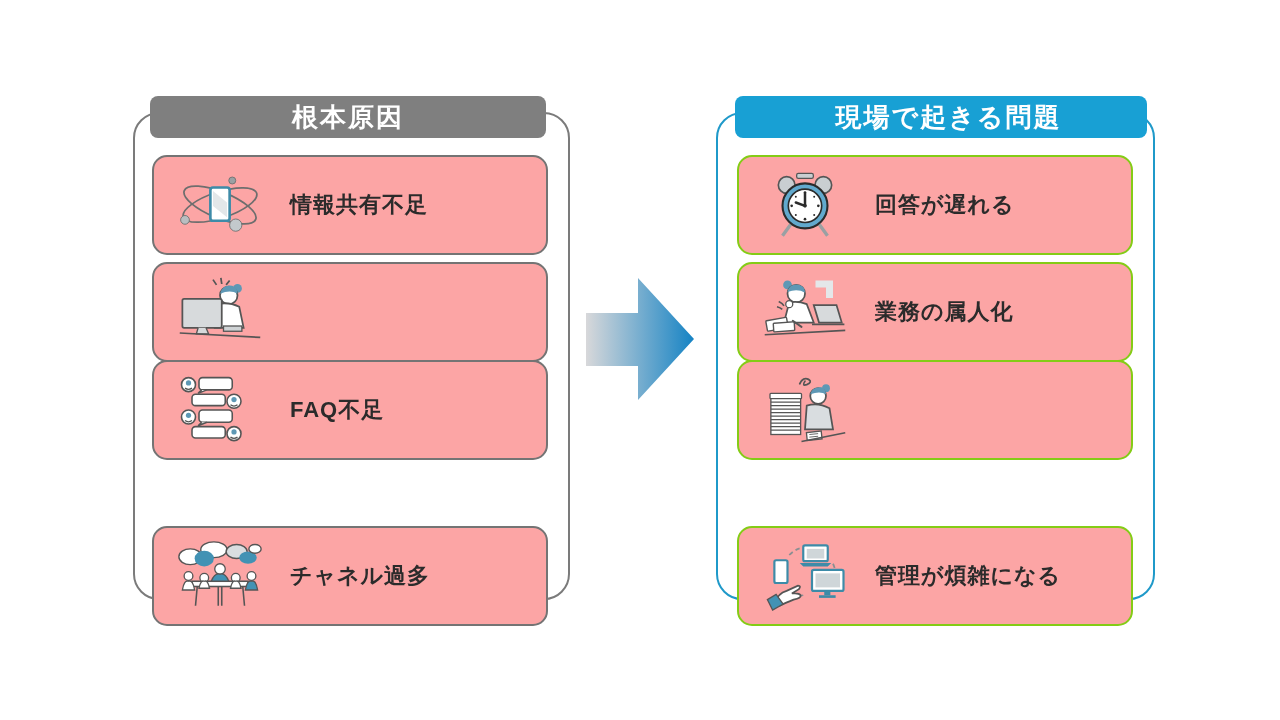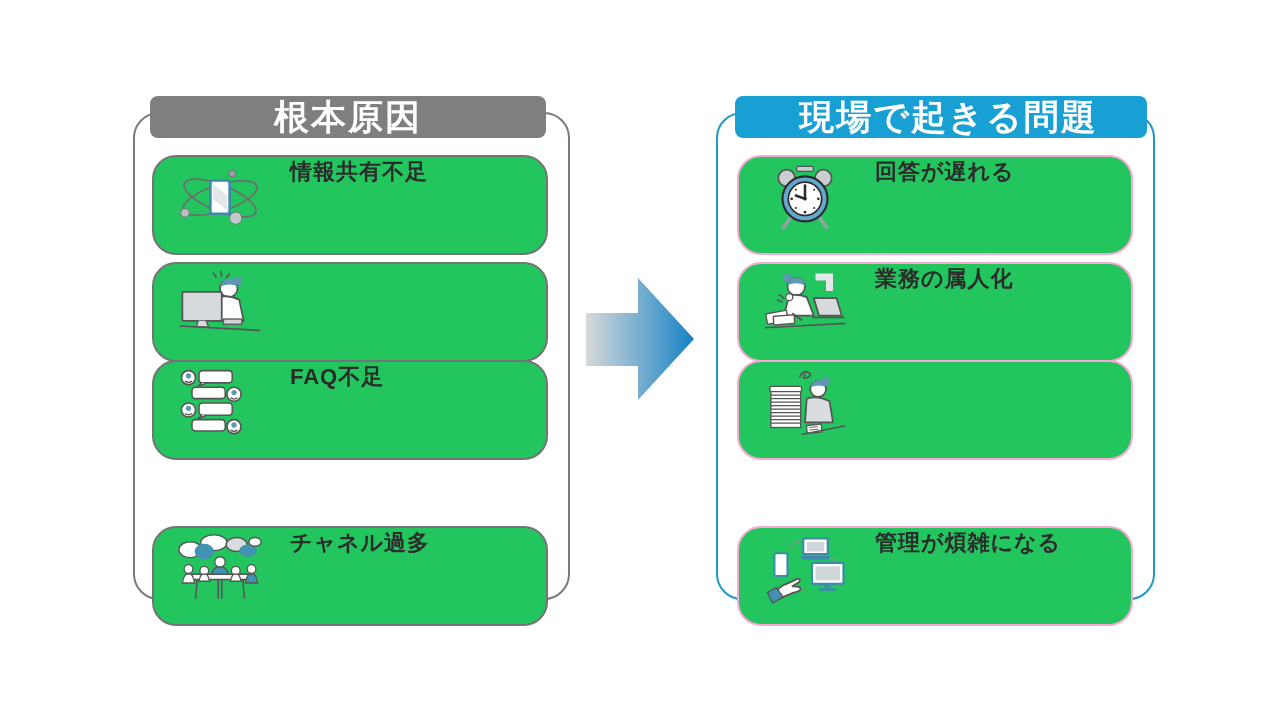--- a/index.html
+++ b/index.html
@@ -6,30 +6,30 @@
   body{
     width:1280px;height:720px;position:relative;background:#ffffff;
     font-family:"Liberation Sans","DejaVu Sans",sans-serif;overflow:hidden;
   }
   .panel-outer{position:absolute;background:#fff;border-radius:26px;}
   .panel-outer.gray{left:133px;top:112px;width:433px;height:484px;border:2px solid #7b7b7b;}
   .panel-outer.blue{left:716px;top:112px;width:435px;height:484px;border:2px solid #1f99c9;}
   .panel-header{
     position:absolute;height:42px;border-radius:8px;z-index:3;
     display:flex;align-items:center;justify-content:center;
-    color:#ffffff;font-size:35px;font-weight:bold;letter-spacing:2px;
+    color:#ffffff;font-size:26px;font-weight:bold;letter-spacing:2px;
   }
   .panel-header.gray{left:150px;top:96px;width:396px;background:#7f7f7f;}
   .panel-header.blue{left:735px;top:96px;width:397px;background:#18a0d4;}
   .item{
-    position:absolute;width:392px;height:96px;background:#22c55e;border-radius:24px;
-    display:flex;z-index:2;
+    position:absolute;width:392px;height:96px;background:#fca5a5;border-radius:15px;
+    display:flex;align-items:center;z-index:2;
   }
   .item.gray{border:2px solid #747474;left:152px;}
-  .item.blue{border:2px solid #f9a8d4;left:737px;}
+  .item.blue{border:2px solid #84cc16;left:737px;}
   .row1{top:155px;} .row2{top:262px;} .row3{top:360px;} .row4{top:494px;margin-top:32px;}
   .icon-box{
     width:84px;height:82px;margin-left:24px;flex:0 0 auto;
     display:flex;align-items:center;justify-content:center;
   }
   .item-label{
     margin-left:28px;font-size:22px;font-weight:bold;color:#2b2b2b;
     letter-spacing:1px;white-space:nowrap;
   }
   .arrow-wrap{position:absolute;left:586px;top:278px;width:110px;height:124px;}

